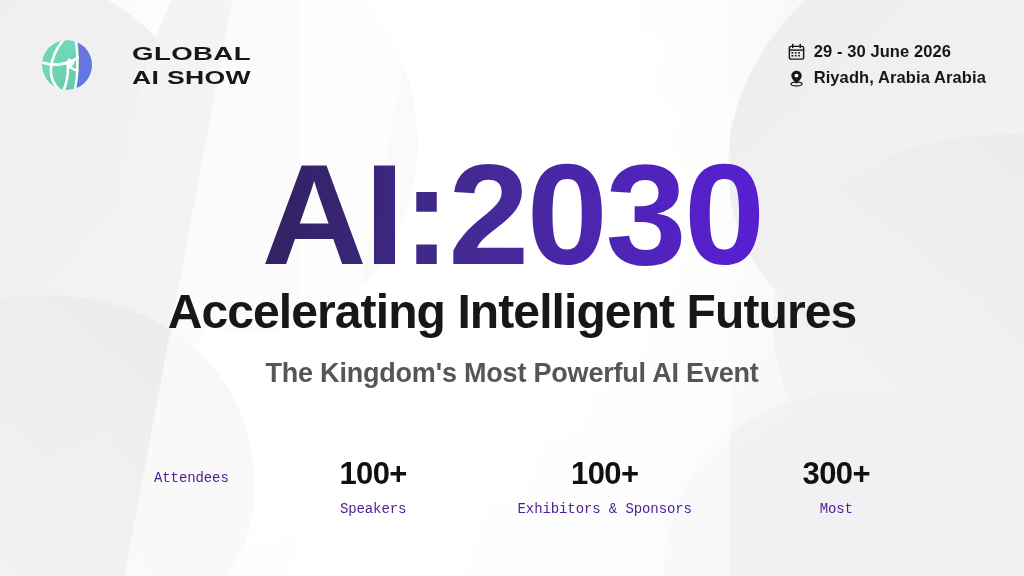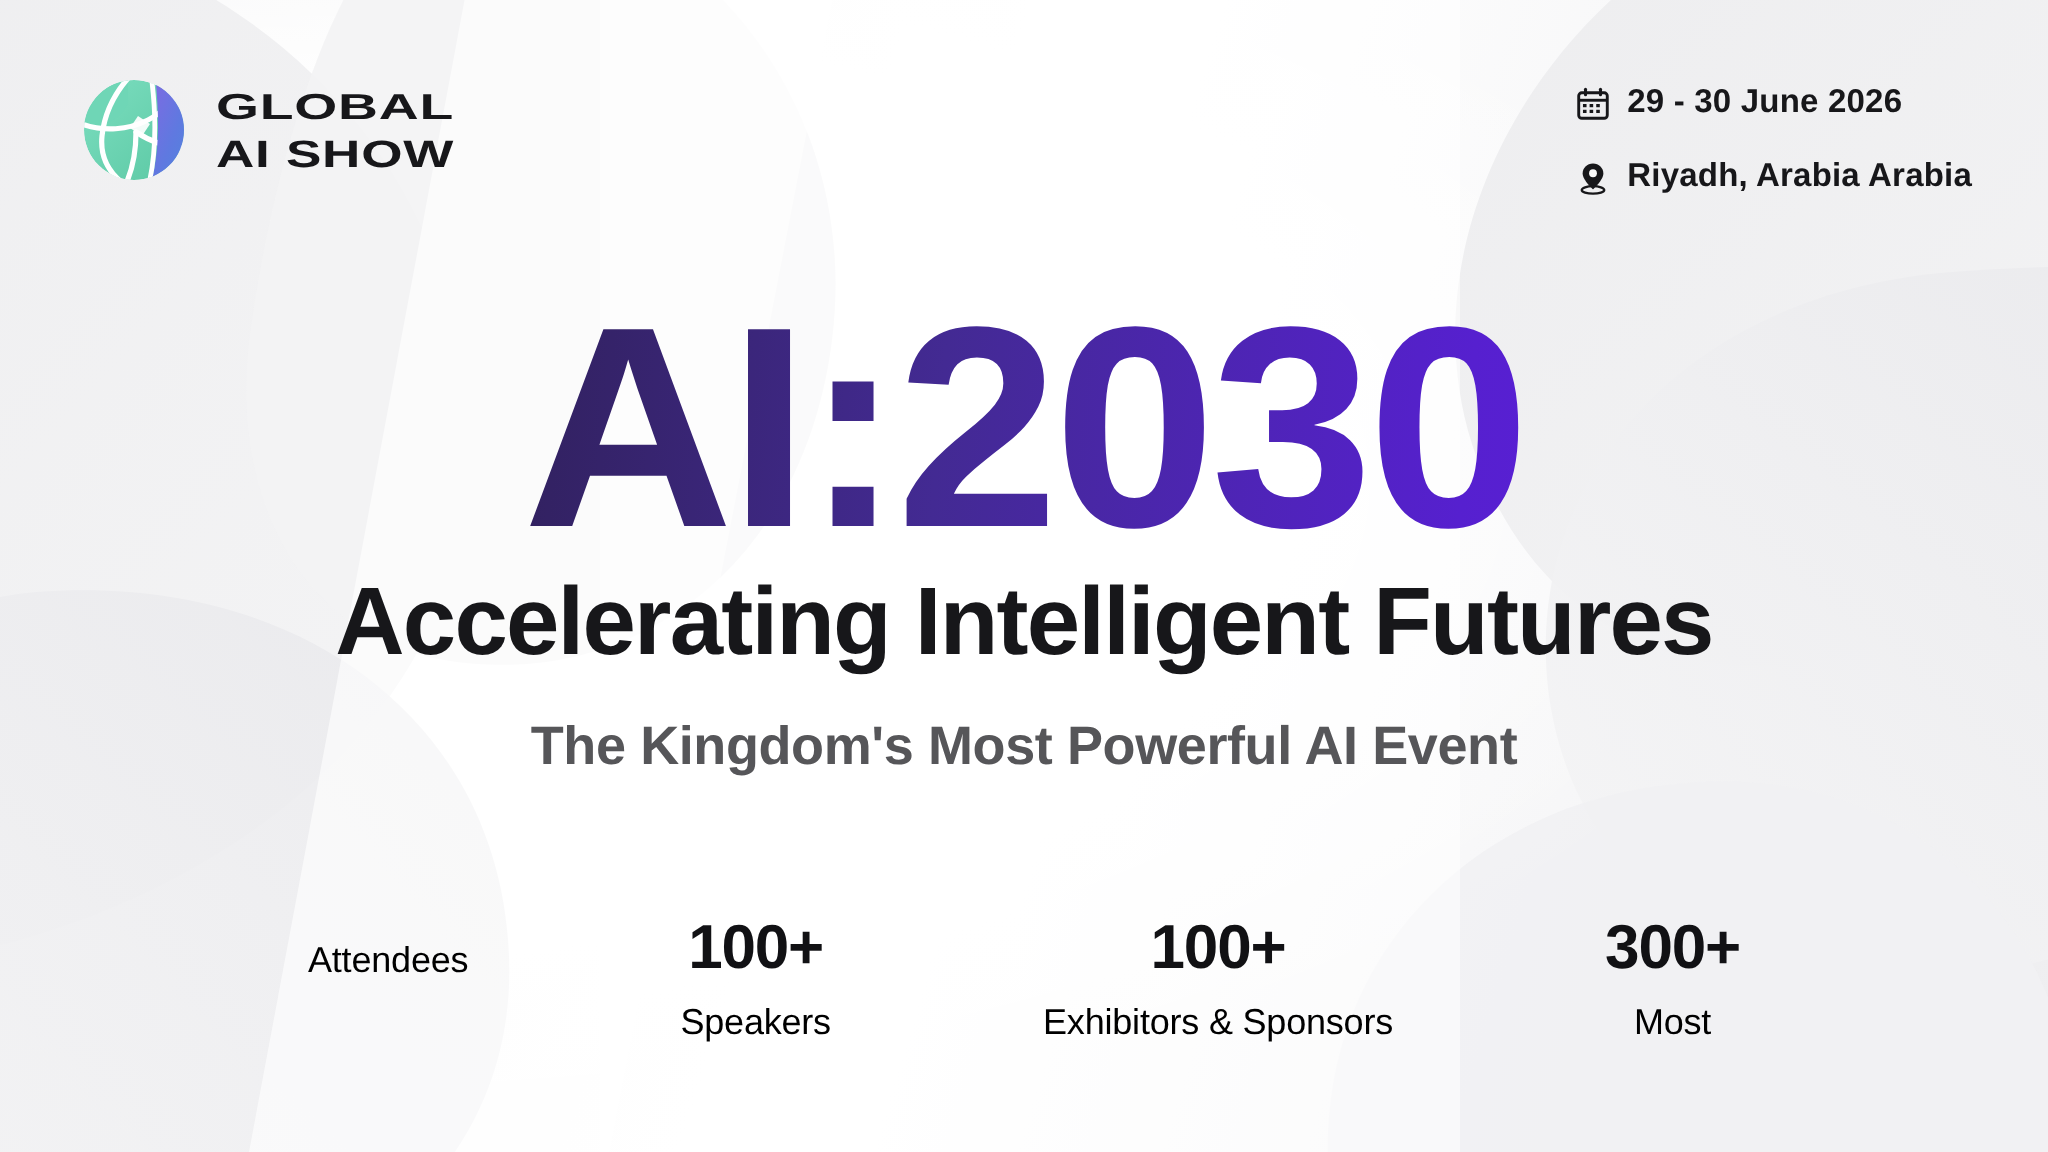--- a/index.html
+++ b/index.html
@@ -64,30 +64,31 @@
     line-height: 1;
   }
   .wordmark-line {
     font-family: "Liberation Sans", sans-serif;
     font-weight: 700;
     font-size: 25px;
     letter-spacing: 0.5px;
     color: #17171a;
     line-height: 1.06;
     white-space: nowrap;
+    margin-left: 24px;
   }
   .wordmark-line svg { display: block; }
 
   #event-meta {
     position: absolute;
     right: 38px;
     top: 42px;
     display: flex;
     flex-direction: column;
-    gap: 18px;
+    gap: 7px;
     align-items: flex-start;
     justify-content: flex-end;
   }
   .meta-row {
     display: flex;
     align-items: center;
     gap: 9px;
     white-space: nowrap;
   }
   .meta-icon {
@@ -164,26 +165,26 @@
   }
   .stat-value {
     font-family: "Liberation Sans", sans-serif;
     font-weight: 700;
     font-size: 31px;
     line-height: 1;
     letter-spacing: -0.6px;
     color: #111114;
   }
   .stat-label {
-    font-family: Liberation Sans, sans-serif;
+    font-family: Liberation Mono, monospace;
     font-weight: 400;
-    font-size: 18px;
+    font-size: 14px;
     line-height: 1;
     letter-spacing: -0.1px;
-    color: #000000;
+    color: #4c1d95;
     margin-top: 13px;
   }
 </style>
 </head>
 <body>
 
 <div id="stage">
 
   <div id="bg-watermark">
     <div id="bg-base"></div>

